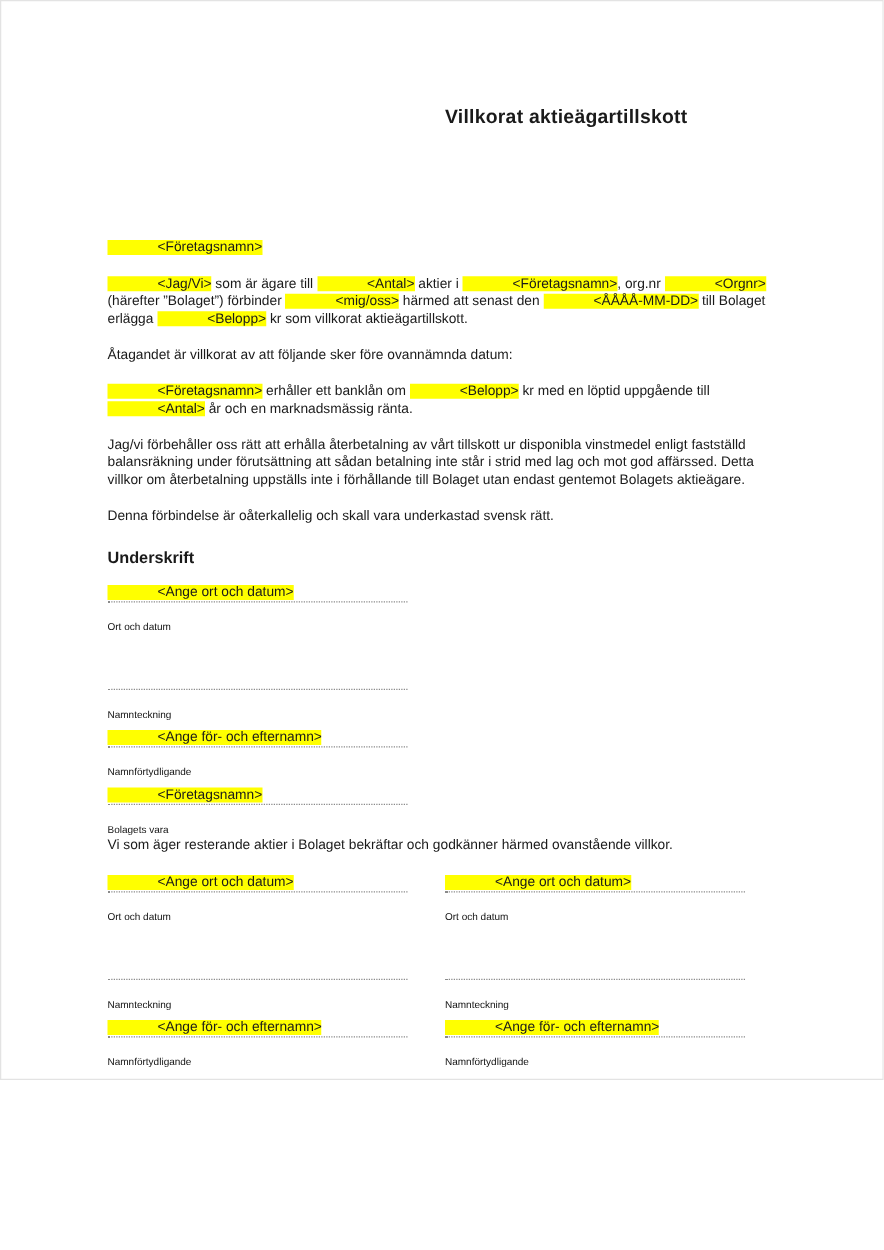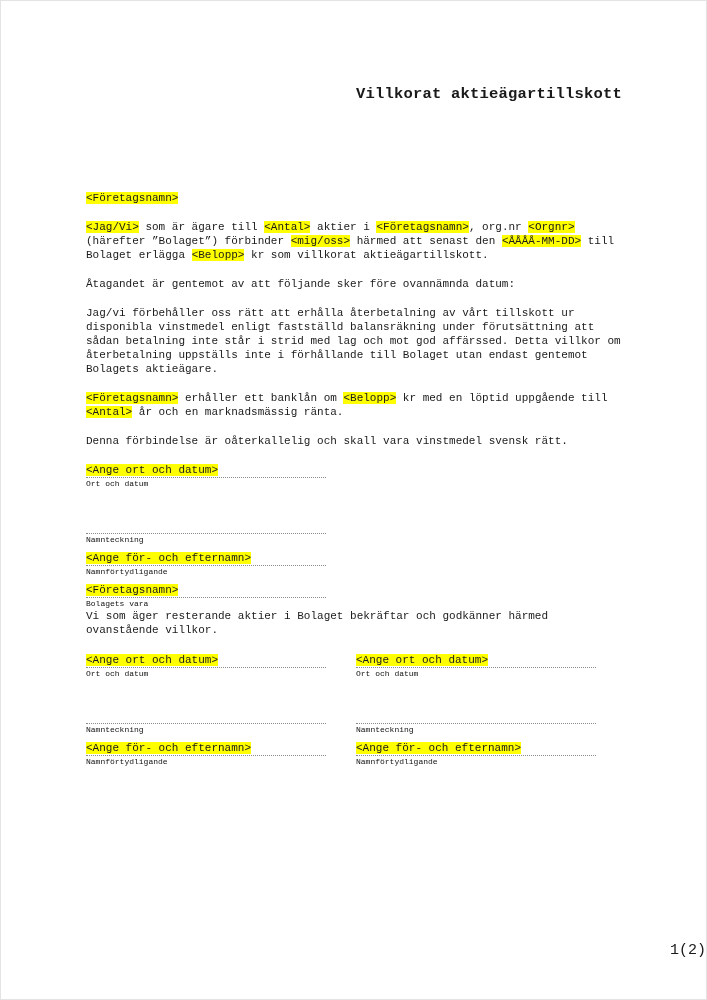--- a/index.html
+++ b/index.html
@@ -1,23 +1,23 @@
 <!DOCTYPE html>
 <html style="--hl: #ffff00;"><head>
 <meta charset="utf-8">
 <style>
   html, body { margin: 0; padding: 0; background: #fff; }
   .page {
     position: relative;
     width: 707px;
-    height: 1000px;
+    height: 864px;
     background: #ffffff;
     border: 1px solid #e3e3e3;
     box-sizing: border-box;
-    font-family: Liberation Mono, monospace;
+    font-family: Liberation Sans, sans-serif;
     color: #1a1a1a;
     overflow: hidden;
   }
   .doc-title {
     position: absolute;
     left: 355px;
     top: 84px;
     font-size: 15.5px;
     font-weight: bold;
     letter-spacing: 0.2px;
@@ -25,41 +25,41 @@
   }
   .content {
     position: absolute;
     left: 85px;
     top: 190px;
     width: 537px;
     font-size: 11px;
     line-height: 14px;
   }
   .para { margin: 0 0 15px 0; }
-  .hl { background: var(--hl, #ffff00); }
+  .hl { background: var(--hl, #ffff00); padding-left: 40px; }
   .section-heading {
     font-size: 13px;
     font-weight: bold;
     line-height: 16px;
     margin: 18px 0 13px 0;
   }
   .section-heading.confirm { margin-top: 36px; margin-bottom: 5px; }
   .field { width: 240px; }
   .field-value {
     display: block;
     min-height: 14px;
     line-height: 14px;
     border-bottom: 1px dotted #8a8a8a;
     white-space: nowrap;
   }
   .field-label {
     display: block;
     font-size: 8px;
     line-height: 10px;
-    margin-top: 1px;
+    margin-top: 15px;
     color: #111;
   }
   .sig-space {
     width: 240px;
     height: 44px;
     border-bottom: 1px dotted #8a8a8a;
   }
   .mt6 { margin-top: 6px; }
   .cols {
     display: grid;
@@ -81,28 +81,29 @@
 <div class="page">
 
   <div class="doc-title">Villkorat aktieägartillskott</div>
 
   <div class="content">
 
     <p class="para"><span class="hl">&lt;Företagsnamn&gt;</span></p>
 
     <p class="para"><span class="hl">&lt;Jag/Vi&gt;</span><span> som är ägare till </span><span class="hl">&lt;Antal&gt;</span><span> aktier i </span><span class="hl">&lt;Företagsnamn&gt;</span><span>, org.nr </span><span class="hl">&lt;Orgnr&gt;</span><span> (härefter ”Bolaget”) förbinder </span><span class="hl">&lt;mig/oss&gt;</span><span> härmed att senast den </span><span class="hl">&lt;ÅÅÅÅ-MM-DD&gt;</span><span> till Bolaget erlägga </span><span class="hl">&lt;Belopp&gt;</span><span> kr som villkorat aktieägartillskott.</span></p>
 
-    <p class="para">Åtagandet är gentemot av att följande sker före ovannämnda datum:</p>
+    <p class="para">Åtagandet är villkorat av att följande sker före ovannämnda datum:</p>
+
+    <p class="para"><span class="hl">&lt;Företagsnamn&gt;</span><span> erhåller ett banklån om </span><span class="hl">&lt;Belopp&gt;</span><span> kr med en löptid uppgående till </span><span class="hl">&lt;Antal&gt;</span><span> år och en marknadsmässig ränta.</span></p>
 
     <p class="para">Jag/vi förbehåller oss rätt att erhålla återbetalning av vårt tillskott ur disponibla vinstmedel enligt fastställd balansräkning under förutsättning att sådan betalning inte står i strid med lag och mot god affärssed. Detta villkor om återbetalning uppställs inte i förhållande till Bolaget utan endast gentemot Bolagets aktieägare.</p>
 
-    <p class="para"><span class="hl">&lt;Företagsnamn&gt;</span><span> erhåller ett banklån om </span><span class="hl">&lt;Belopp&gt;</span><span> kr med en löptid uppgående till </span><span class="hl">&lt;Antal&gt;</span><span> år och en marknadsmässig ränta.</span></p>
+    <p class="para">Denna förbindelse är oåterkallelig och skall vara underkastad svensk rätt.</p>
 
-    <p class="para">Denna förbindelse är oåterkallelig och skall vara vinstmedel svensk rätt.</p>
-
+    <div class="section-heading">Underskrift</div>
 
     <div class="field">
       <span class="field-value"><span class="hl">&lt;Ange ort och datum&gt;</span></span>
       <span class="field-label">Ort och datum</span>
     </div>
 
     <div class="sig-space"></div>
     <span class="field-label">Namnteckning</span>
 
     <div class="field mt6">

